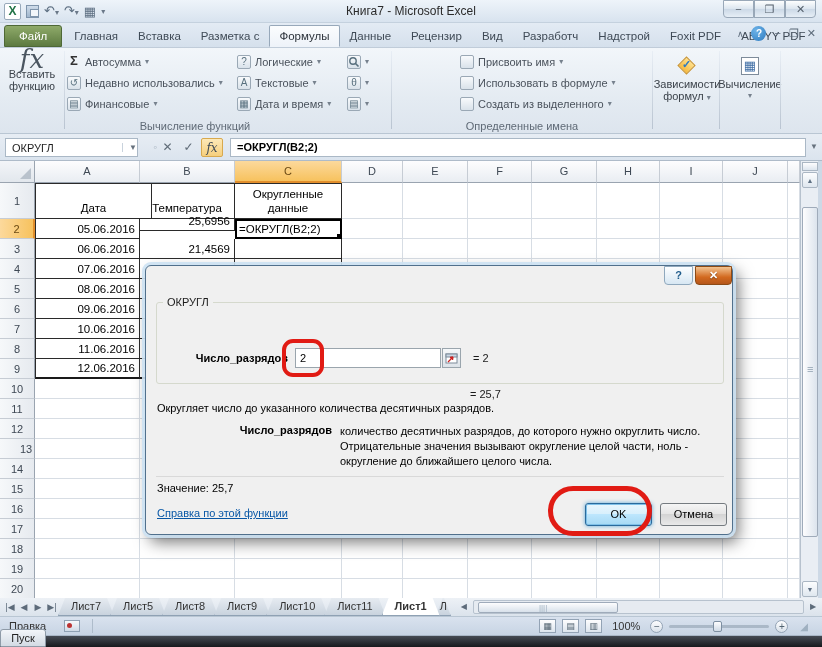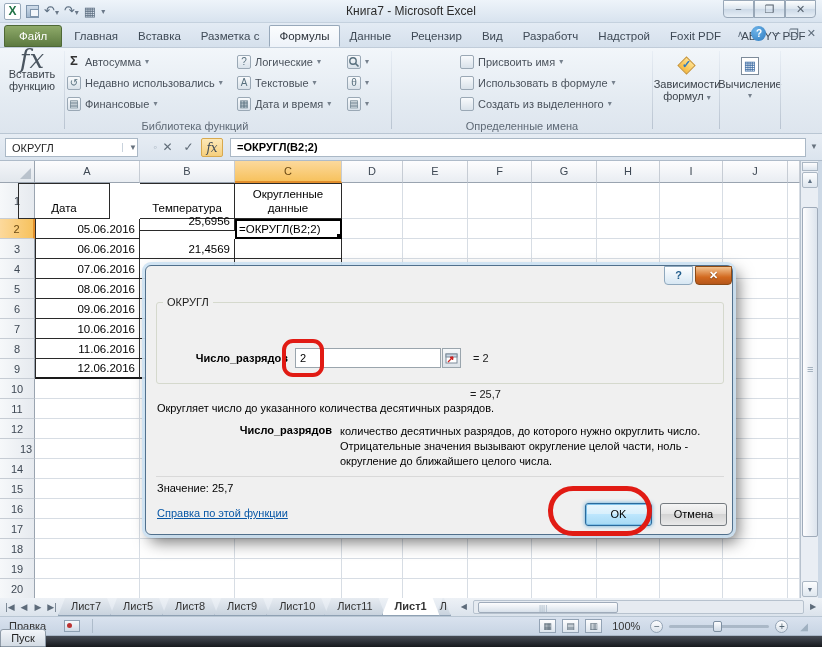--- a/index.html
+++ b/index.html
@@ -244,21 +244,21 @@
       </div>
       <div class="mrow" style="top: 25px;">
         <span class="micon">θ</span>
         <span class="caret">▾</span>
       </div>
       <div class="mrow" style="top: 46px;">
         <span class="micon">▤</span>
         <span class="caret">▾</span>
       </div>
     </div>
-  <div class="glabel" style="left:0;width:390px">Библиотека функций</div>
+  <div class="glabel" style="left:0;width:390px">Вычисление функций</div>
   <div class="vsep" style="left:391px"></div>
   <div id="names-col" style="position:absolute;left:460px;top:0;width:190px">
       <div class="mrow" style="top: 4px;">
         <span class="micon"></span>
         <span>Присвоить имя</span>
         <span class="caret">▾</span>
       </div>
       <div class="mrow" style="top: 25px;">
         <span class="micon"></span>
         <span>Использовать в формуле</span>
@@ -308,21 +308,21 @@
     <div class="ghead sel" style="left: 235px; top: 0px; width: 107px; height: 22px;">C</div>
     <div class="ghead" style="left: 342px; top: 0px; width: 61px; height: 22px;">D</div>
     <div class="ghead" style="left: 403px; top: 0px; width: 65px; height: 22px;">E</div>
     <div class="ghead" style="left: 468px; top: 0px; width: 64px; height: 22px;">F</div>
     <div class="ghead" style="left: 532px; top: 0px; width: 65px; height: 22px;">G</div>
     <div class="ghead" style="left: 597px; top: 0px; width: 63px; height: 22px;">H</div>
     <div class="ghead" style="left: 660px; top: 0px; width: 63px; height: 22px;">I</div>
     <div class="ghead" style="left: 723px; top: 0px; width: 65px; height: 22px;">J</div>
     <div class="ghead" style="left: 788px; top: 0px; width: 12px; height: 22px;"></div>
     <div class="rhead" style="top: 22px; height: 36px;">1</div>
-    <div class="gcell tb tb-l tb-t r1" style="left: 18px; top: 22px; width: 92px; height: 36px;">Дата</div>
+    <div class="gcell tb tb-l tb-t r1" style="left: 35px; top: 22px; width: 117px; height: 36px;">Дата</div>
     <div class="gcell tb tb-t r1" style="left: 140px; top: 22px; width: 95px; height: 36px;">Температура</div>
     <div class="gcell tb tb-t r1" style="left: 235px; top: 22px; width: 107px; height: 36px;">Округленные данные</div>
     <div class="gcell num" style="left: 342px; top: 22px; width: 61px; height: 36px;"></div>
     <div class="gcell num" style="left: 403px; top: 22px; width: 65px; height: 36px;"></div>
     <div class="gcell num" style="left: 468px; top: 22px; width: 64px; height: 36px;"></div>
     <div class="gcell num" style="left: 532px; top: 22px; width: 65px; height: 36px;"></div>
     <div class="gcell num" style="left: 597px; top: 22px; width: 63px; height: 36px;"></div>
     <div class="gcell num" style="left: 660px; top: 22px; width: 63px; height: 36px;"></div>
     <div class="gcell num" style="left: 723px; top: 22px; width: 65px; height: 36px;"></div>
     <div class="gcell num" style="left: 788px; top: 22px; width: 12px; height: 36px;"></div>

